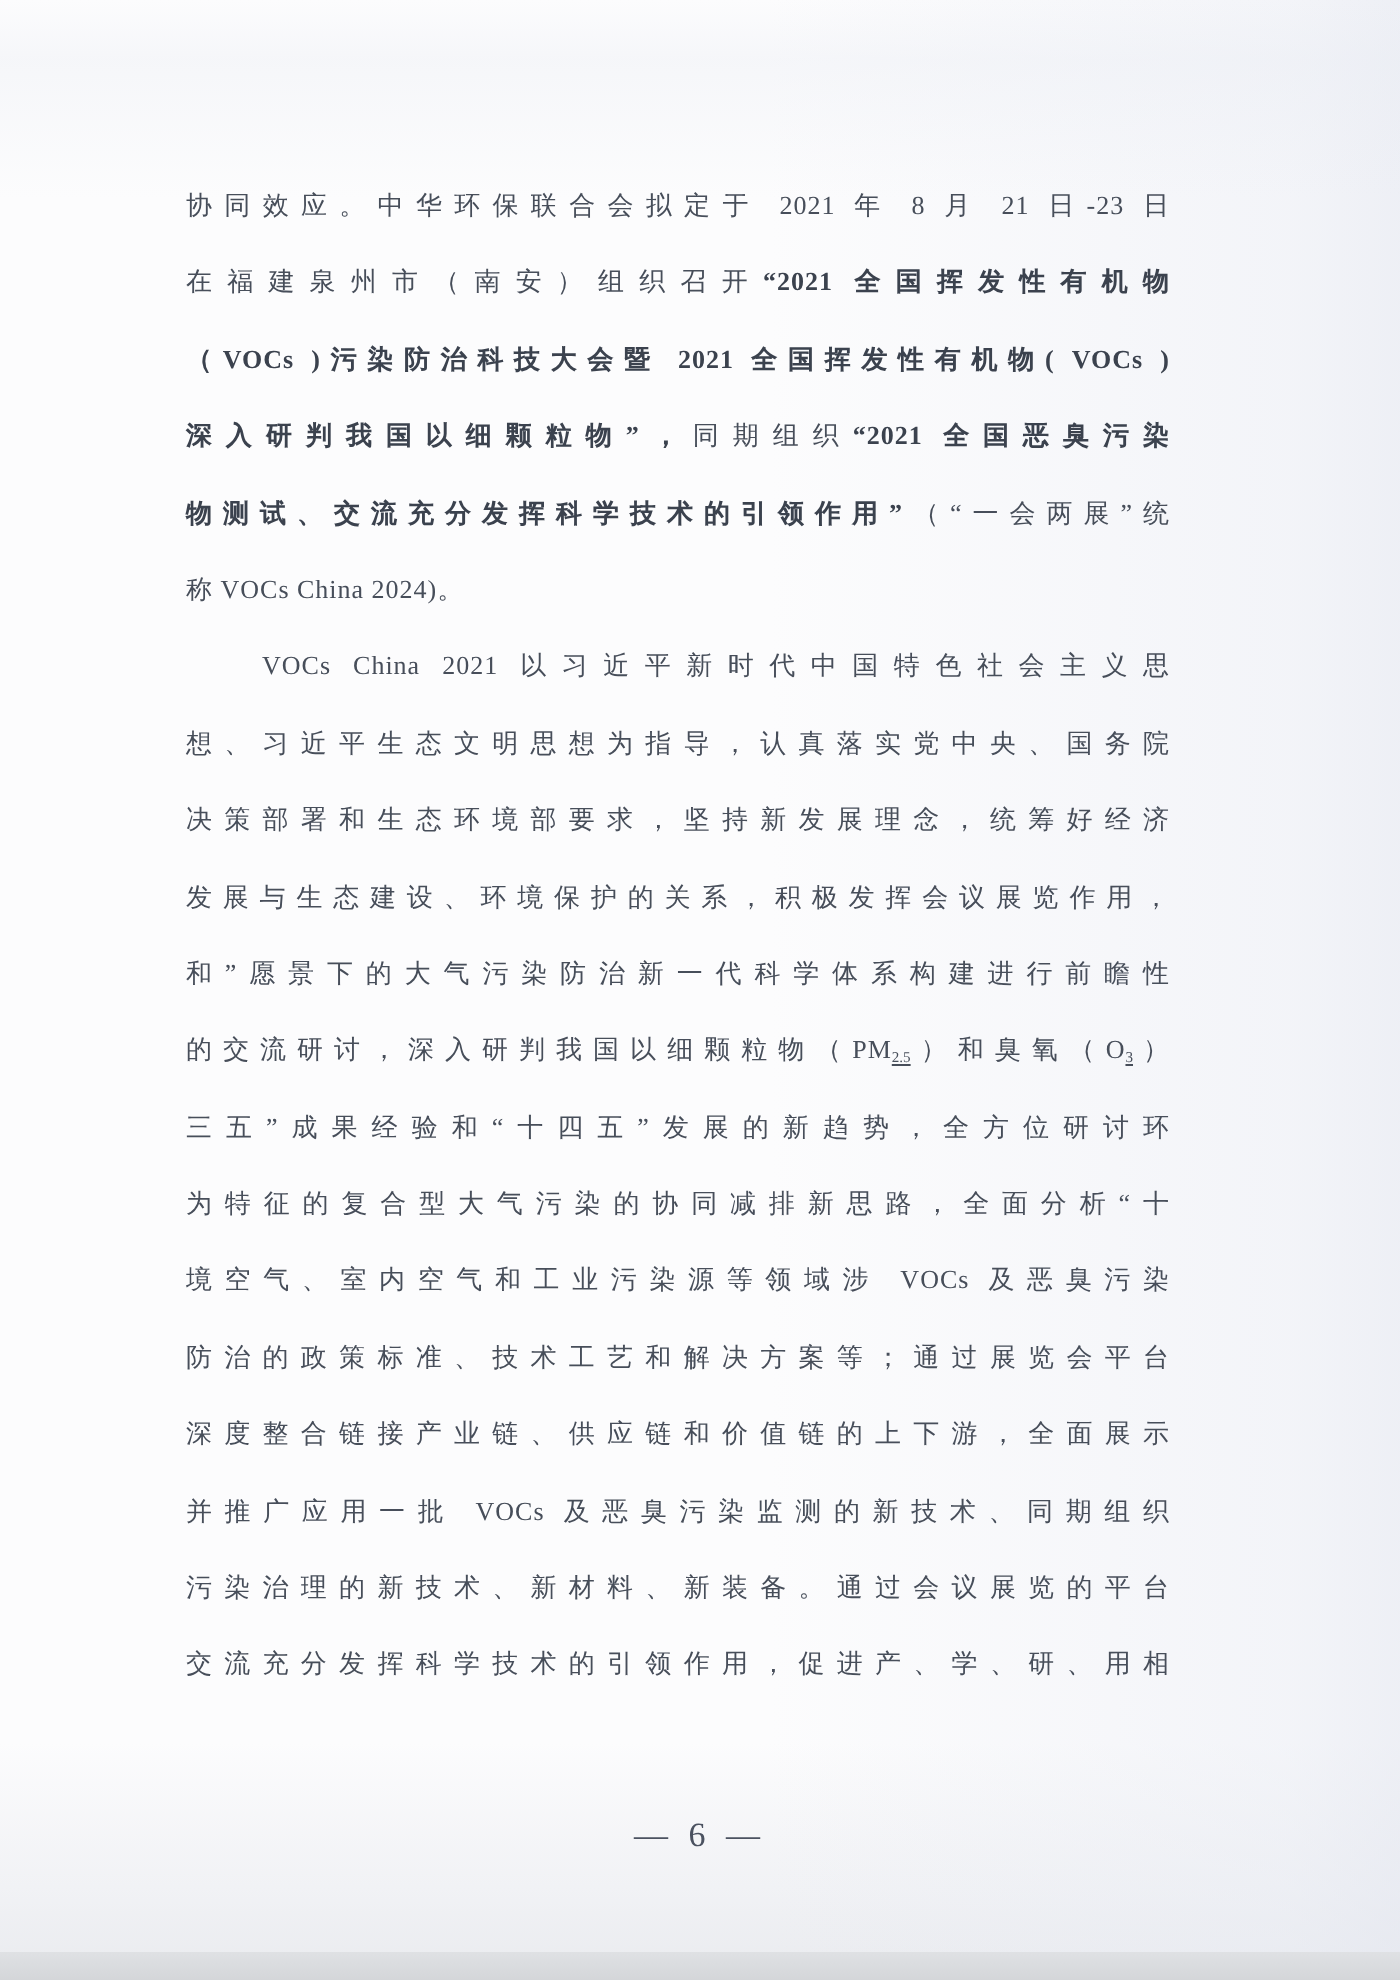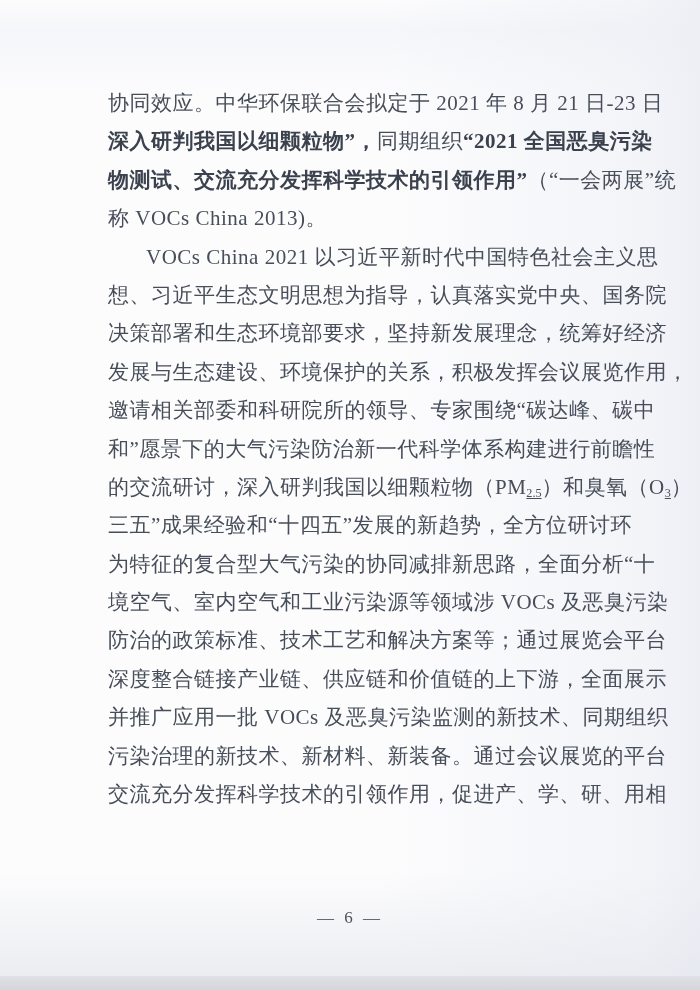--- a/index.html
+++ b/index.html
@@ -26,24 +26,24 @@
   .bottom-edge {
     position: absolute;
     left: 0;
     bottom: 0;
     width: 700px;
     height: 14px;
     background: linear-gradient(to bottom, #dfe1e4, #d4d6d9);
   }
   .textblock {
     position: absolute;
-    left: 108px;
+    left: 93px;
     top: 84px;
     width: 492px;
-    font-size: 21px;
+    font-size: 13px;
     line-height: 38.4px;
     color: #474e5a;
     letter-spacing: 0.5px;
   }
   .line {
     height: 38.4px;
     text-align: justify;
     text-align-last: justify;
     white-space: nowrap;
     overflow: visible;
@@ -85,32 +85,33 @@
 </style>
 </head>
 <body>
 
 <div class="scan-page">
 
   <div class="textblock">
 
     <div>
         <div class="line"><span>协同效应。中华环保联合会拟定于 2021 年 8 月 21 日-23 日</span></div>
+        <div class="line"><span>在福建泉州市（南安）组织召开</span><span class="bold">“2021 全国挥发性有机物</span></div>
+        <div class="line"><span class="bold">（VOCs )污染防治科技大会暨 2021 全国挥发性有机物( VOCs )</span></div>
         <div class="line"><span class="bold">深入研判我国以细颗粒物”，</span><span>同期组织</span><span class="bold">“2021 全国恶臭污染</span></div>
         <div class="line"><span class="bold">物测试、交流充分发挥科学技术的引领作用”</span><span>（“一会两展”统</span></div>
-        <div class="line flush"><span>称 VOCs China 2013)。</span></div>
+        <div class="line flush"><span>称 VOCs China 2024)。</span></div>
       </div>
 
 
     <div>
         <div class="line indent"><span>VOCs China 2021 以习近平新时代中国特色社会主义思</span></div>
         <div class="line"><span>想、习近平生态文明思想为指导，认真落实党中央、国务院</span></div>
         <div class="line"><span>决策部署和生态环境部要求，坚持新发展理念，统筹好经济</span></div>
         <div class="line"><span>发展与生态建设、环境保护的关系，积极发挥会议展览作用，</span></div>
-        <div class="line"><span>邀请相关部委和科研院所的领导、专家围绕“碳达峰、碳中</span></div>
         <div class="line"><span>和”愿景下的大气污染防治新一代科学体系构建进行前瞻性</span></div>
         <div class="line"><span>的交流研讨，深入研判我国以细颗粒物（PM</span><span class="subscript">2.5</span><span>）和臭氧（O</span><span class="subscript">3</span><span>）</span></div>
         <div class="line"><span>三五”成果经验和“十四五”发展的新趋势，全方位研讨环</span></div>
         <div class="line"><span>为特征的复合型大气污染的协同减排新思路，全面分析“十</span></div>
         <div class="line"><span>境空气、室内空气和工业污染源等领域涉 VOCs 及恶臭污染</span></div>
         <div class="line"><span>防治的政策标准、技术工艺和解决方案等；通过展览会平台</span></div>
         <div class="line"><span>深度整合链接产业链、供应链和价值链的上下游，全面展示</span></div>
         <div class="line"><span>并推广应用一批 VOCs 及恶臭污染监测的新技术、同期组织</span></div>
         <div class="line"><span>污染治理的新技术、新材料、新装备。通过会议展览的平台</span></div>
         <div class="line"><span>交流充分发挥科学技术的引领作用，促进产、学、研、用相</span></div>

